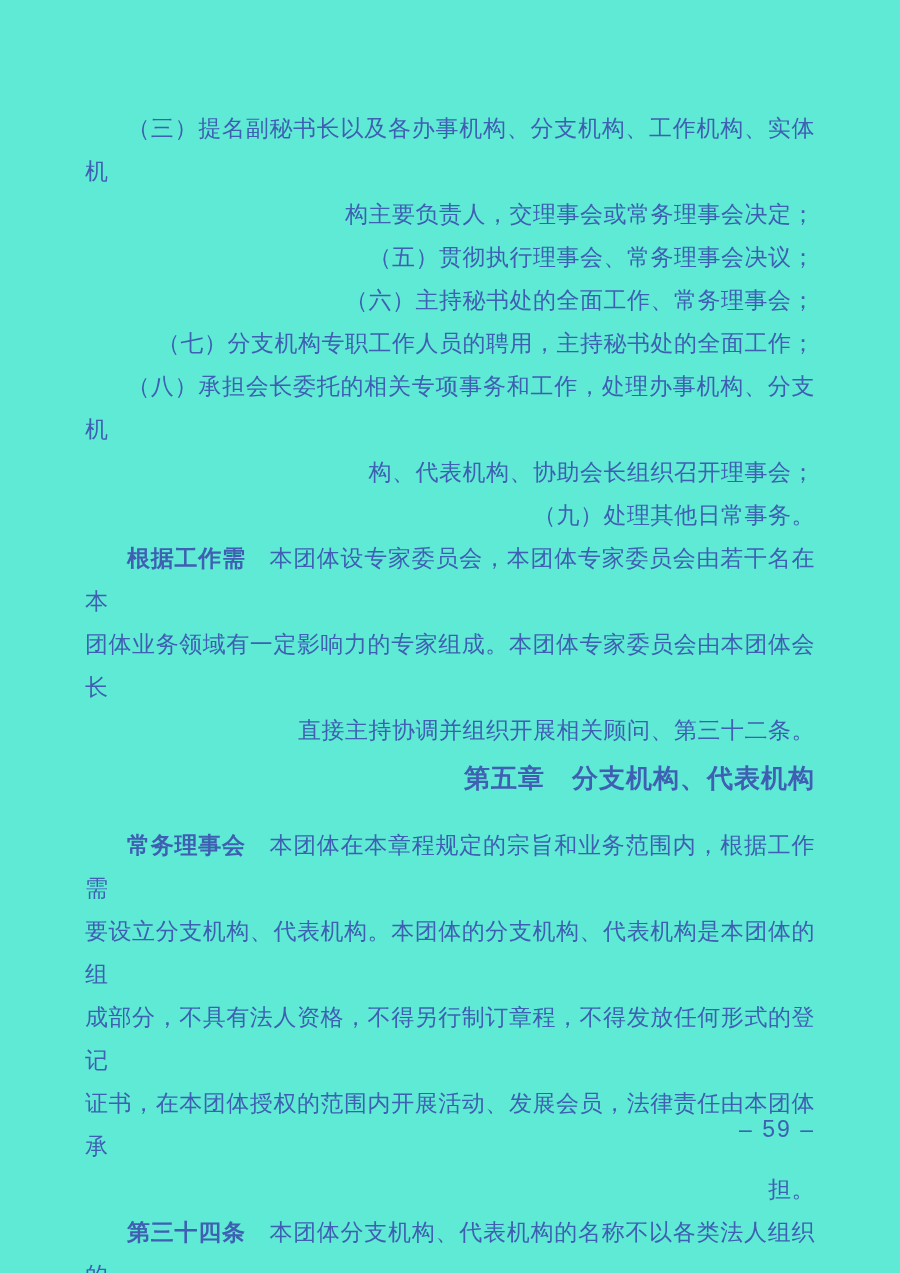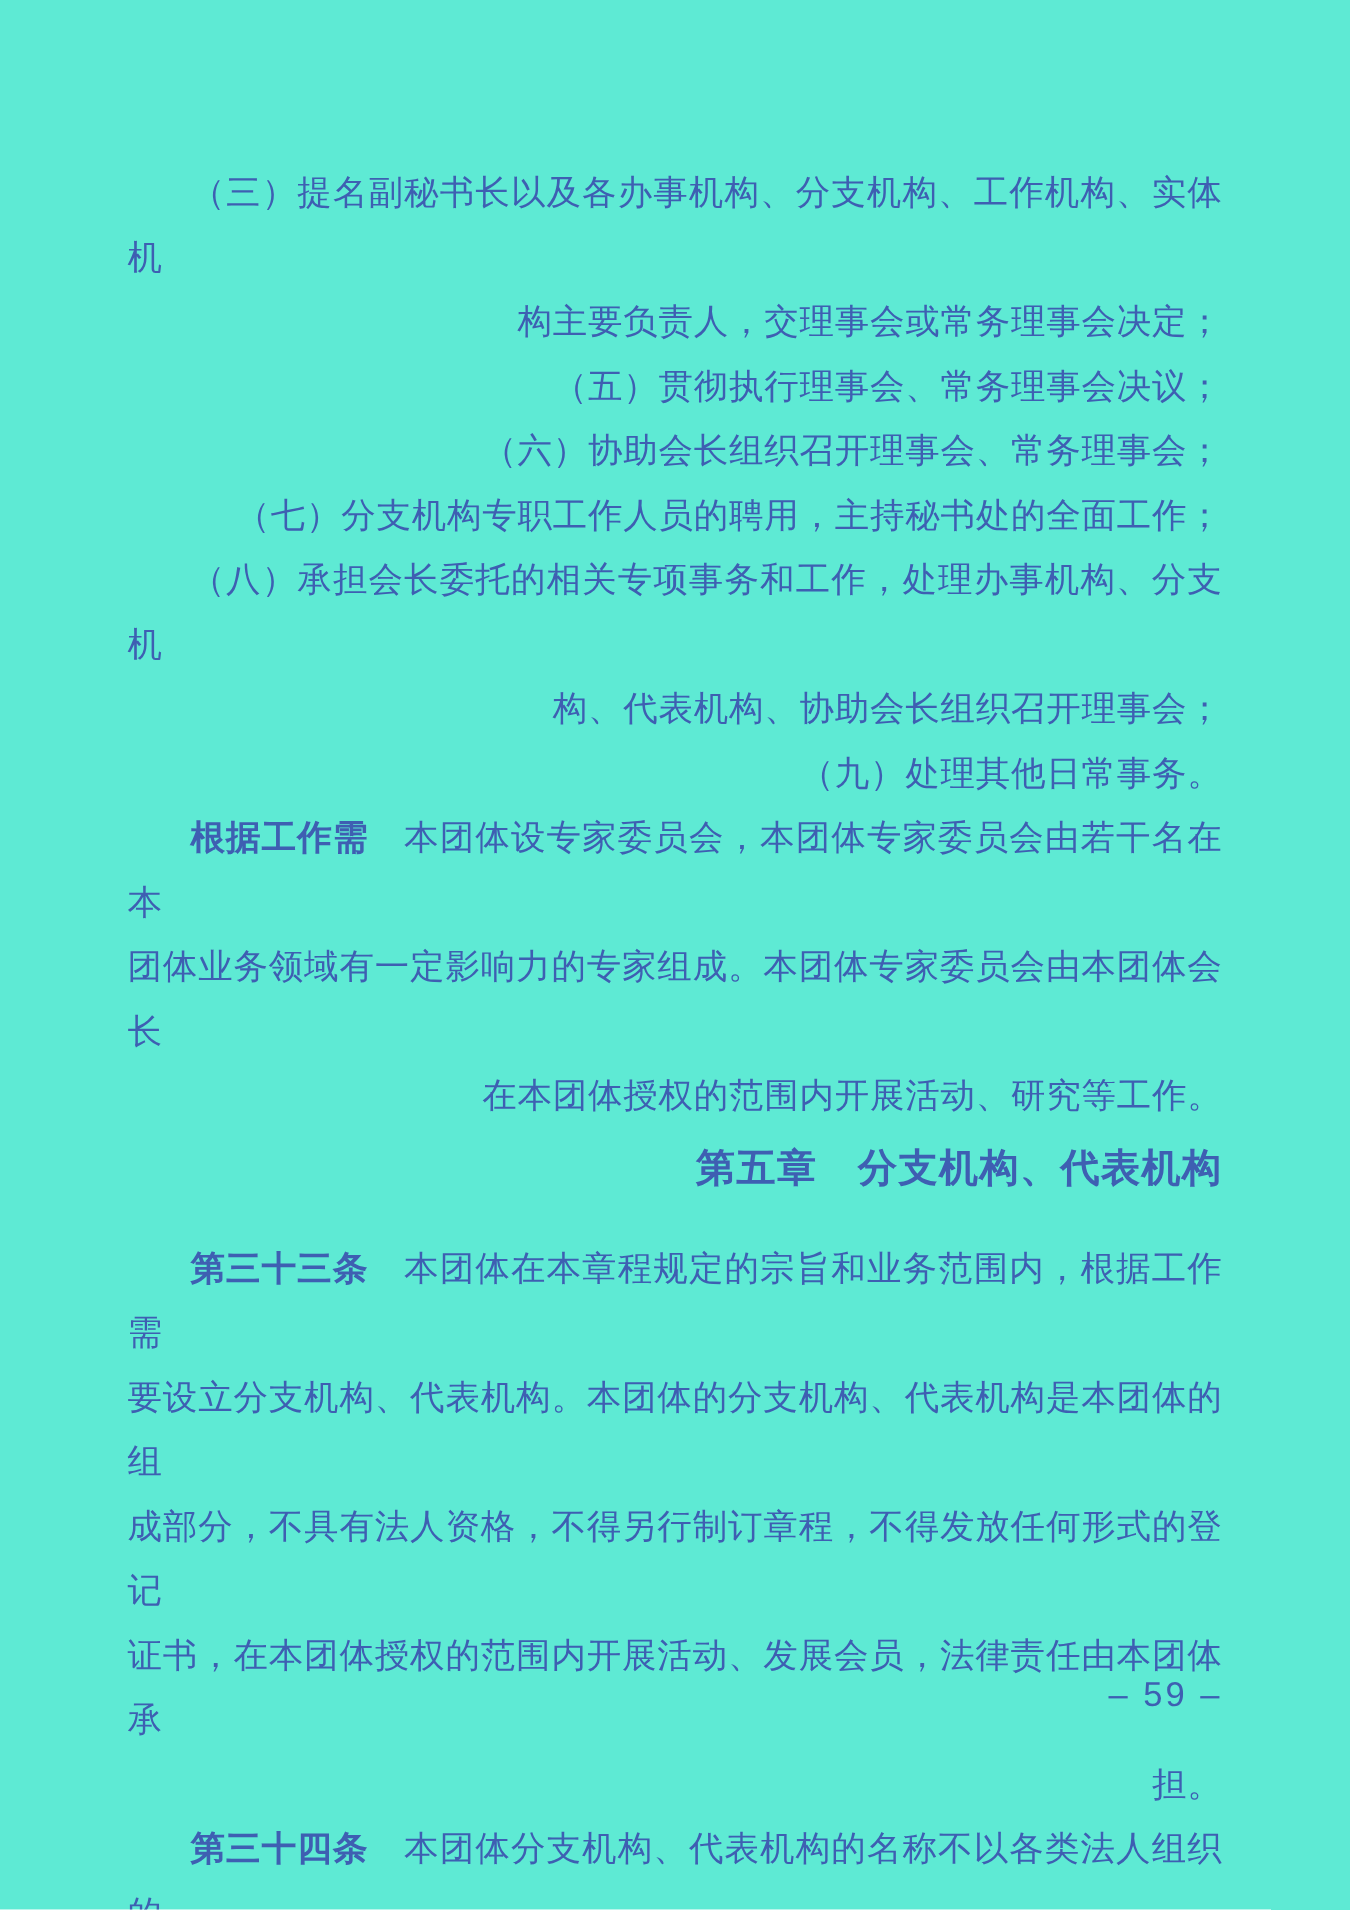--- a/index.html
+++ b/index.html
@@ -54,30 +54,30 @@
   }
 </style>
 </head>
 <body style="--text-color: #3e5fb2; background: rgb(255, 255, 255);">
 
 <div class="page">
   <div class="content" id="doc-lines">
       <div class="line justify indent"><span>（三）提名副秘书长以及各办事机构、分支机构、工作机构、实体机</span></div>
       <div class="line"><span>构主要负责人，交理事会或常务理事会决定；</span></div>
       <div class="line indent"><span>（五）贯彻执行理事会、常务理事会决议；</span></div>
-      <div class="line indent"><span>（六）协助会长组织召开理事会、常务理事会；</span></div>
+      <div class="line indent"><span>（六）主持秘书处的全面工作、常务理事会；</span></div>
       <div class="line indent"><span>（七）分支机构专职工作人员的聘用，主持秘书处的全面工作；</span></div>
       <div class="line justify indent"><span>（八）承担会长委托的相关专项事务和工作，处理办事机构、分支机</span></div>
       <div class="line"><span>构、代表机构、协助会长组织召开理事会；</span></div>
       <div class="line indent"><span>（九）处理其他日常事务。</span></div>
       <div class="line justify indent"><span class="bold">根据工作需</span><span>　本团体设专家委员会，本团体专家委员会由若干名在本</span></div>
       <div class="line justify"><span>团体业务领域有一定影响力的专家组成。本团体专家委员会由本团体会长</span></div>
-      <div class="line"><span>在本团体授权的范围内开展活动、研究等工作。</span></div>
+      <div class="line"><span>直接主持协调并组织开展相关顾问、第三十二条。</span></div>
       <div class="heading"><span class="bold">第五章　分支机构、代表机构</span></div>
-      <div class="line justify indent"><span class="bold">第三十三条</span><span>　本团体在本章程规定的宗旨和业务范围内，根据工作需</span></div>
+      <div class="line justify indent"><span class="bold">常务理事会</span><span>　本团体在本章程规定的宗旨和业务范围内，根据工作需</span></div>
       <div class="line justify"><span>要设立分支机构、代表机构。本团体的分支机构、代表机构是本团体的组</span></div>
       <div class="line justify"><span>成部分，不具有法人资格，不得另行制订章程，不得发放任何形式的登记</span></div>
       <div class="line justify"><span>证书，在本团体授权的范围内开展活动、发展会员，法律责任由本团体承</span></div>
       <div class="line"><span>担。</span></div>
       <div class="line justify indent"><span class="bold">第三十四条</span><span>　本团体分支机构、代表机构的名称不以各类法人组织的</span></div>
     </div>
   <div class="page-number">– 59 –</div>
 </div>
 
 </body></html>

